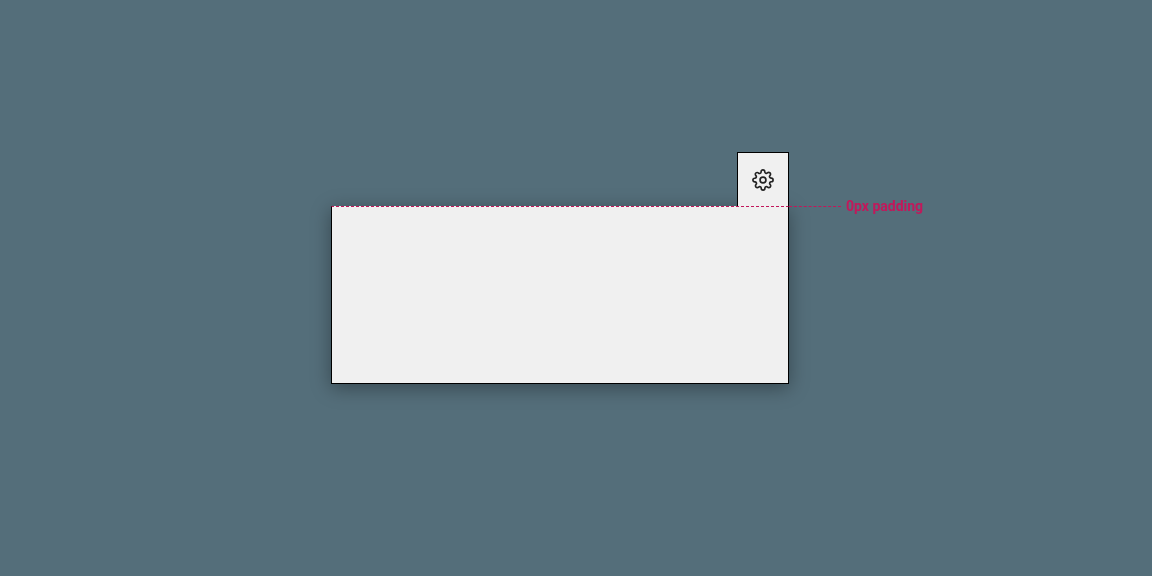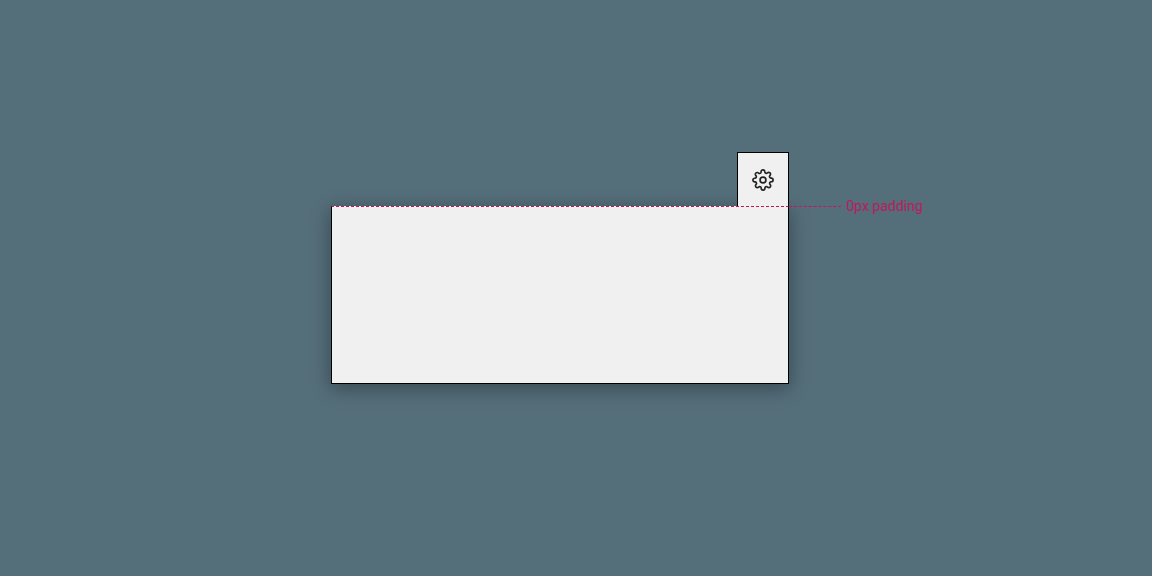--- a/index.html
+++ b/index.html
@@ -49,20 +49,21 @@
       border-top: 1px dashed #c2185b;
     }
     .annotation-label {
       position: absolute;
       left: 846px;
       top: 197px;
       color: #c2185b;
       font-size: 14px;
       line-height: 18px;
       white-space: nowrap;
+      font-weight: bold;
     }
   </style>
 </head>
 <body>
 
 <div class="main-panel"></div>
 
 <div class="settings-tab">
   <span class="gear-icon">
     <svg viewBox="0 0 24 24" fill="none" stroke="#222" stroke-width="1.8" stroke-linecap="round" stroke-linejoin="round">

